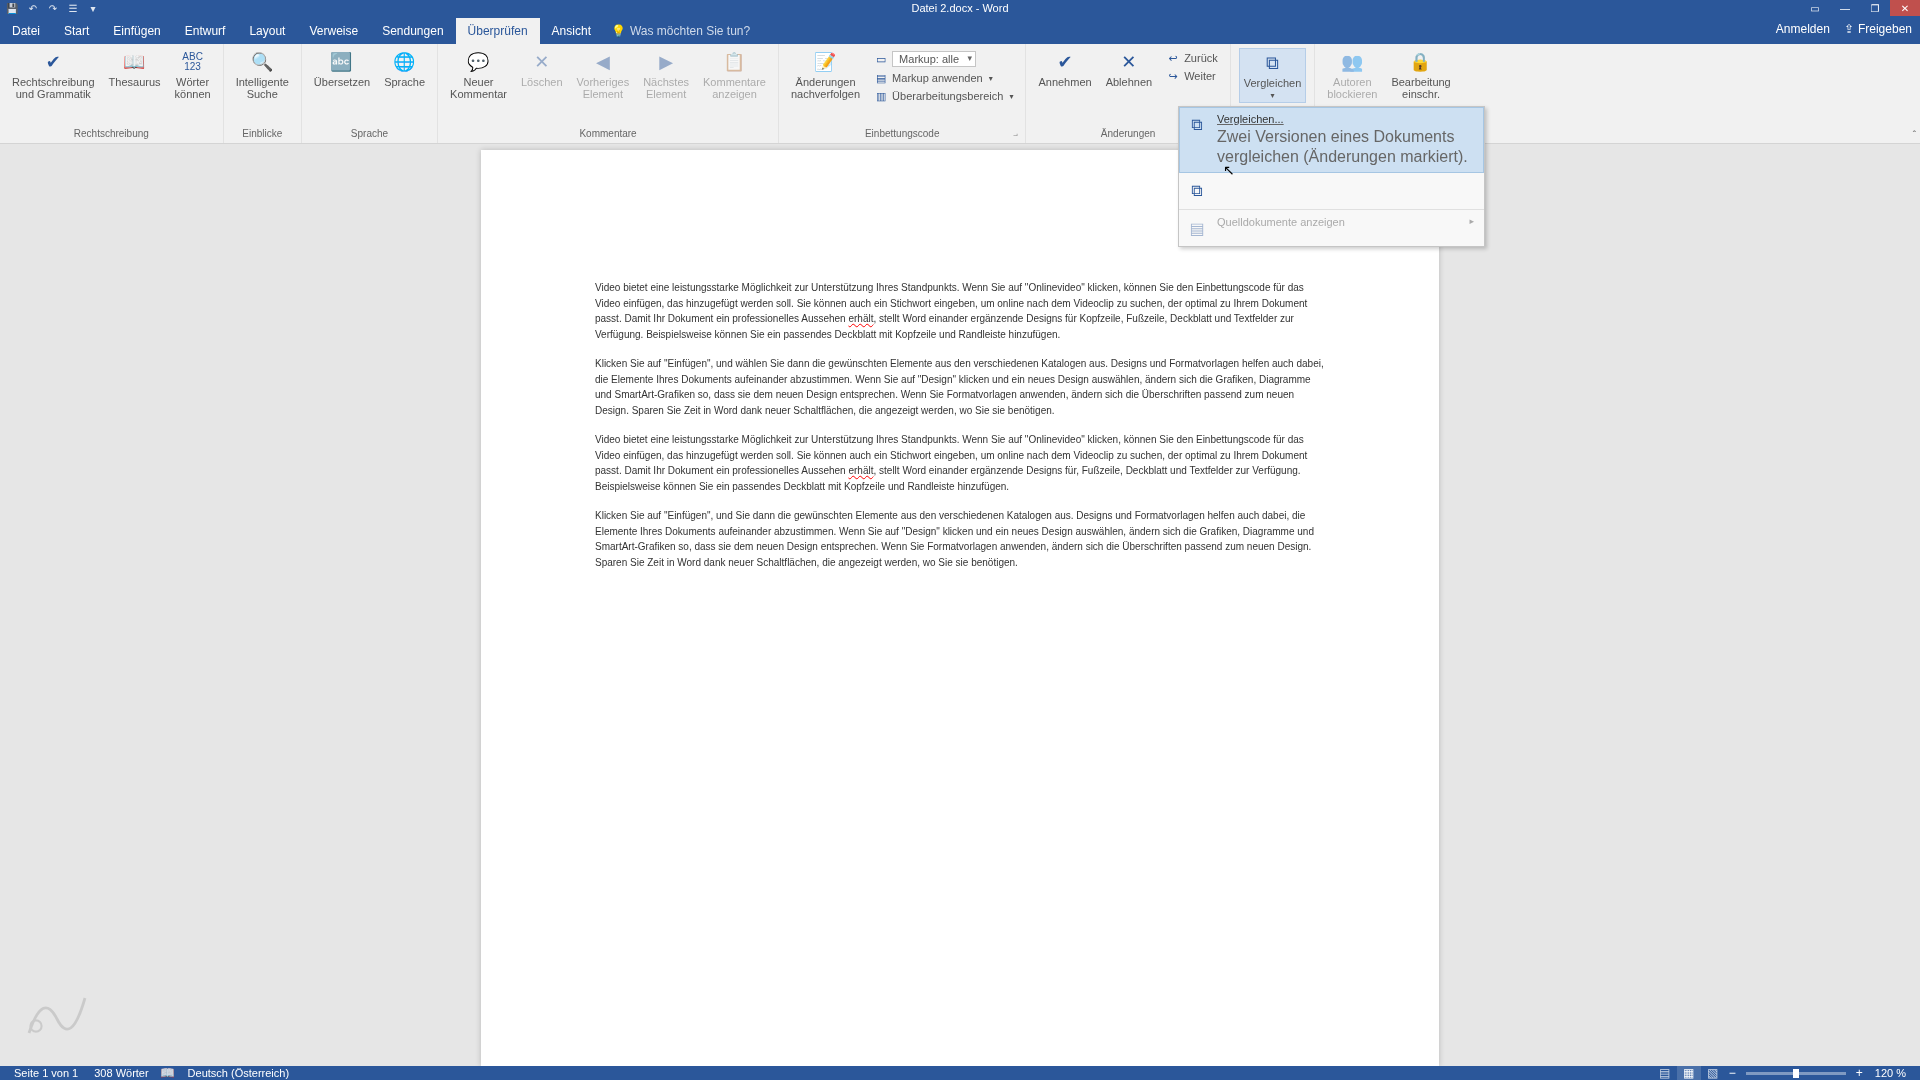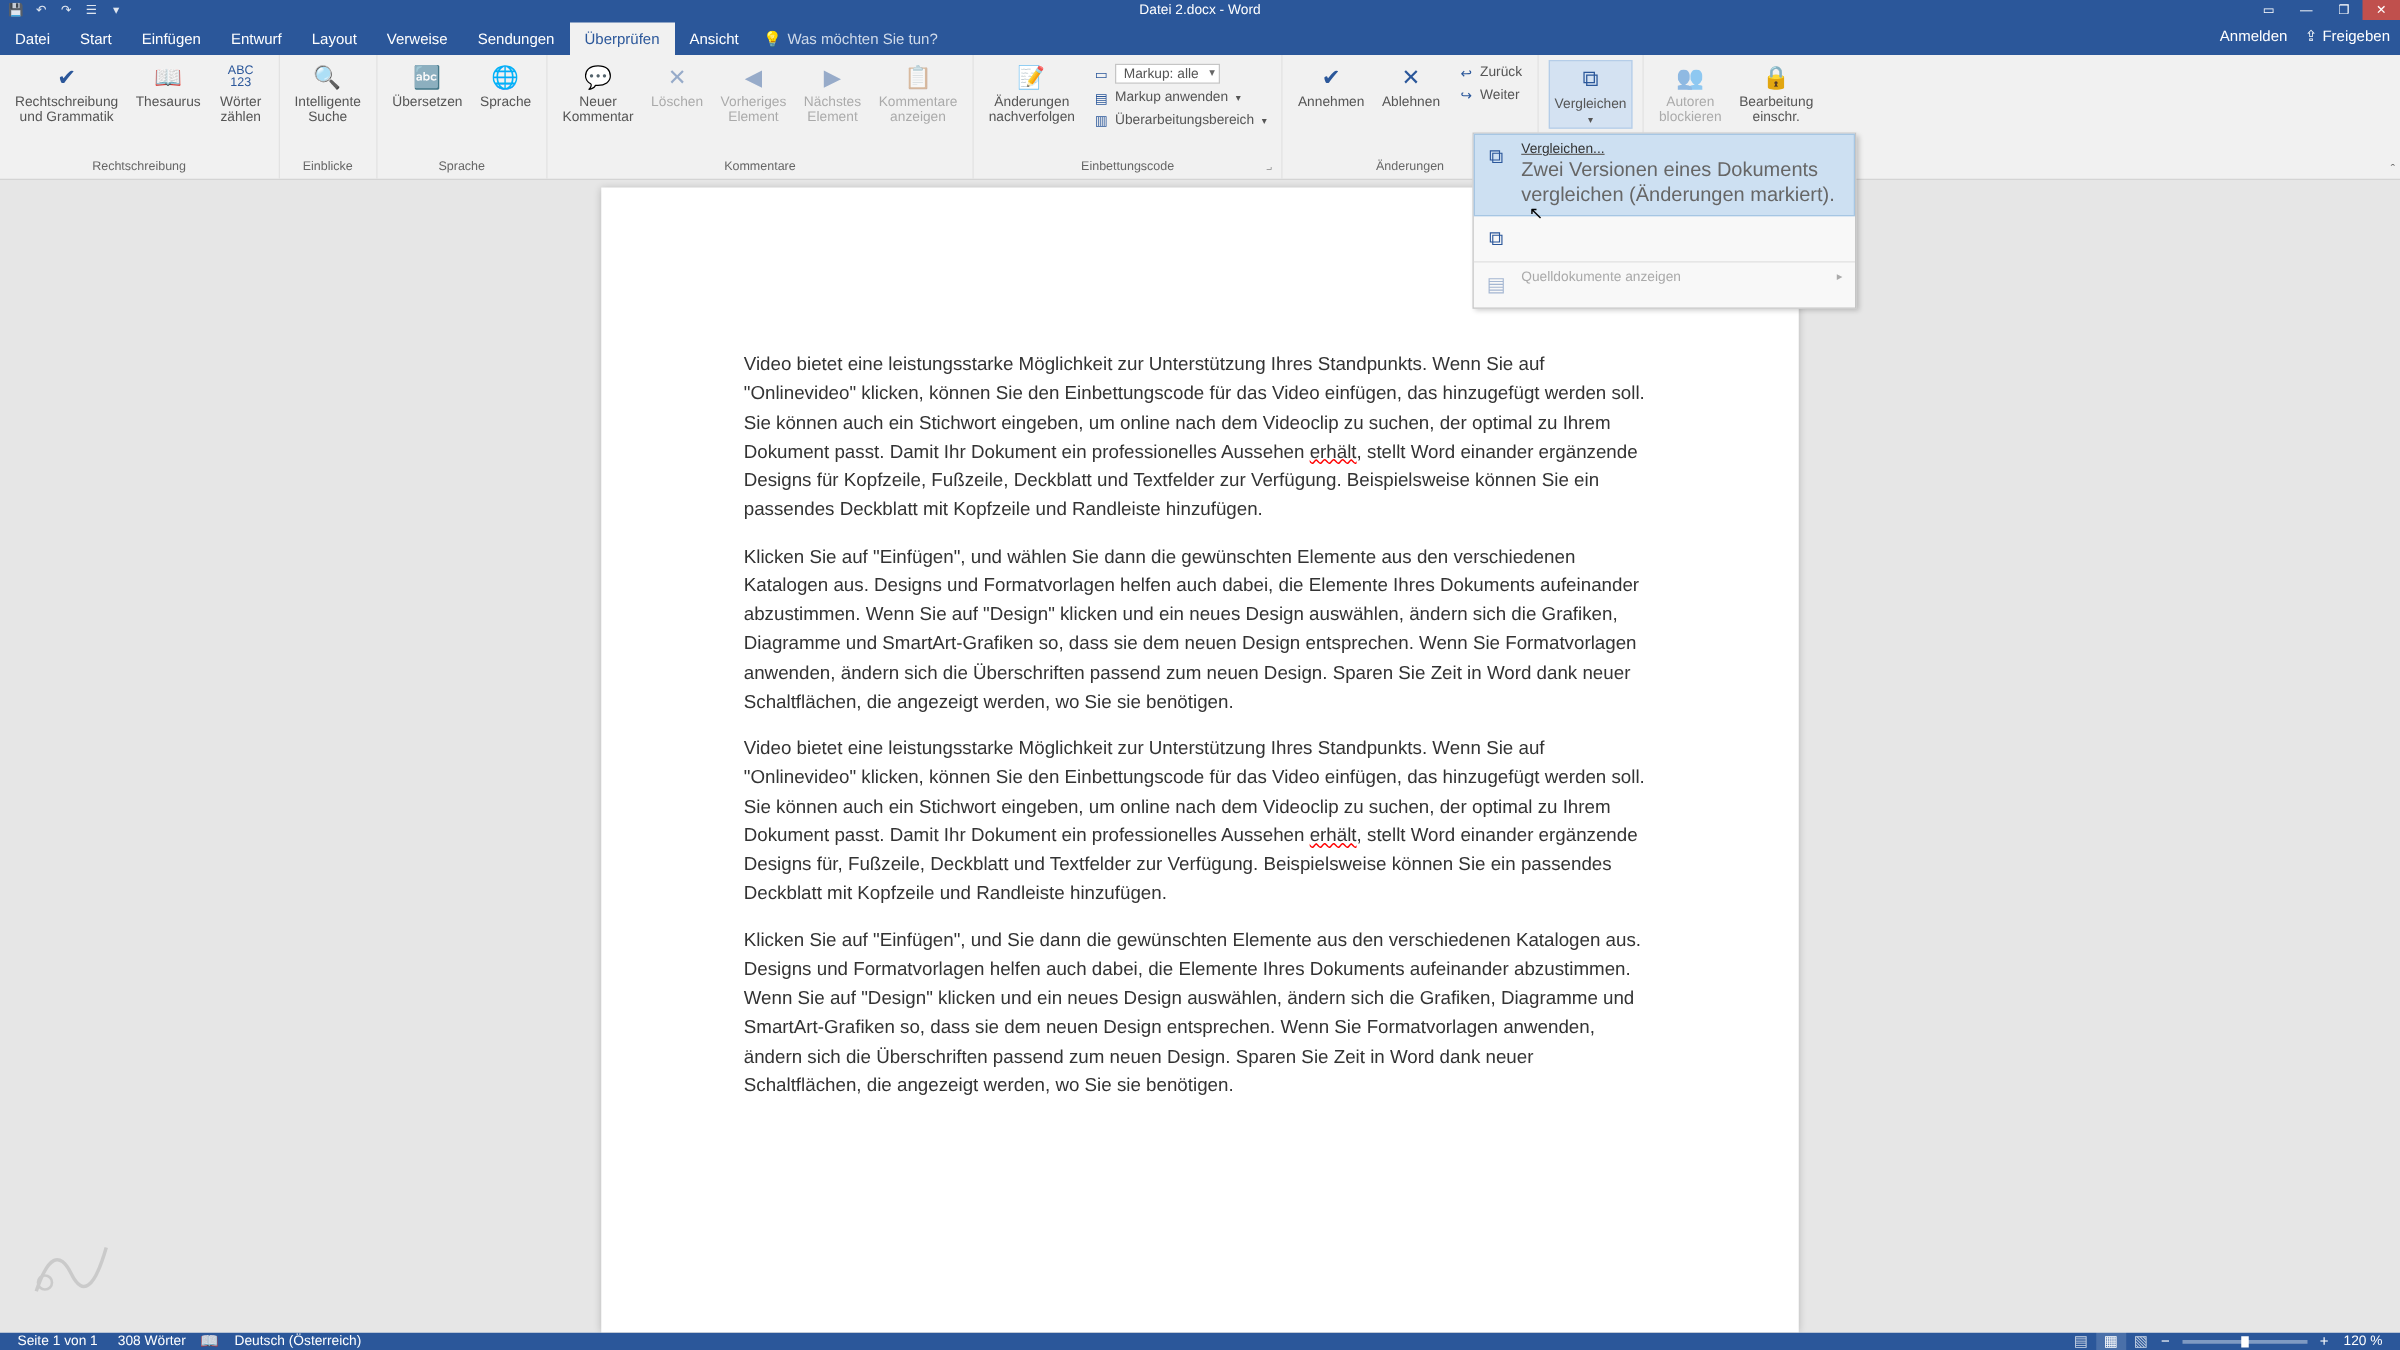--- a/index.html
+++ b/index.html
@@ -51,21 +51,21 @@
   .compare-menu .menu-item .mi-text .mi-title { font-weight: normal; color: #333; text-decoration: underline; text-decoration-color: #666; }
   .compare-menu .menu-item .mi-text .mi-desc { color: #666; font-size: 16px; line-height: 1.25; margin-top: 2px; }
   .compare-menu .sep { border-top: 1px solid #e0e0e0; }
   .compare-menu .menu-item.disabled { color: #aaa; cursor: default; }
   .compare-menu .menu-item.disabled .mi-icon { opacity: 0.4; }
   .compare-menu .menu-item.disabled .mi-text .mi-title { color: #aaa; text-decoration: none; }
   .compare-menu .menu-item .submenu-arrow { margin-left: auto; font-size: 9px; color: #aaa; }
 
   
   .doc-area { flex: 1; background: #e6e6e6; display: flex; justify-content: center; overflow: hidden; position: relative; }
-  .page { width: 958px; background: white; box-shadow: 0 0 6px rgba(0,0,0,0.2); margin-top: 6px; padding: 130px 114px 80px 114px; font-family: "Calibri", sans-serif; font-size: 15px; color: #333; line-height: 1.55; }
+  .page { width: 958px; background: white; box-shadow: 0 0 6px rgba(0,0,0,0.2); margin-top: 6px; padding: 130px 114px 80px 114px; font-family: "Calibri", sans-serif; font-size: 10px; color: #333; line-height: 1.55; }
   .page p { margin-bottom: 14px; text-align: left; }
   .page .err { text-decoration: underline wavy red; text-decoration-thickness: 1px; }
 
   .watermark { position: absolute; left: 22px; bottom: 24px; width: 70px; height: 60px; opacity: 0.35; }
   .watermark svg { width: 100%; height: 100%; }
 
   
   .statusbar { height: 14px; background: #2b579a; color: white; display: flex; align-items: center; font-size: 11px; padding: 0 6px; }
   .statusbar .sb-item { padding: 0 8px; cursor: pointer; }
   .statusbar .sb-icon { padding: 0 4px; font-size: 12px; opacity: 0.85; }
@@ -127,21 +127,21 @@
         <div class="label">Rechtschreibung
 und Grammatik</div>
       </div>
       <div class="big-btn">
         <div class="icon">📖</div>
         <div class="label">Thesaurus</div>
       </div>
       <div class="big-btn">
         <div class="icon" style="font-size:10px;line-height:1;">ABC<br>123</div>
         <div class="label">Wörter
-zählen</div>
+können</div>
       </div>
     </div>
     <div class="group-label">Rechtschreibung</div>
   </div>
 
   <div class="group">
     <div class="buttons">
       <div class="big-btn">
         <div class="icon">🔍</div>
         <div class="label">Intelligente

